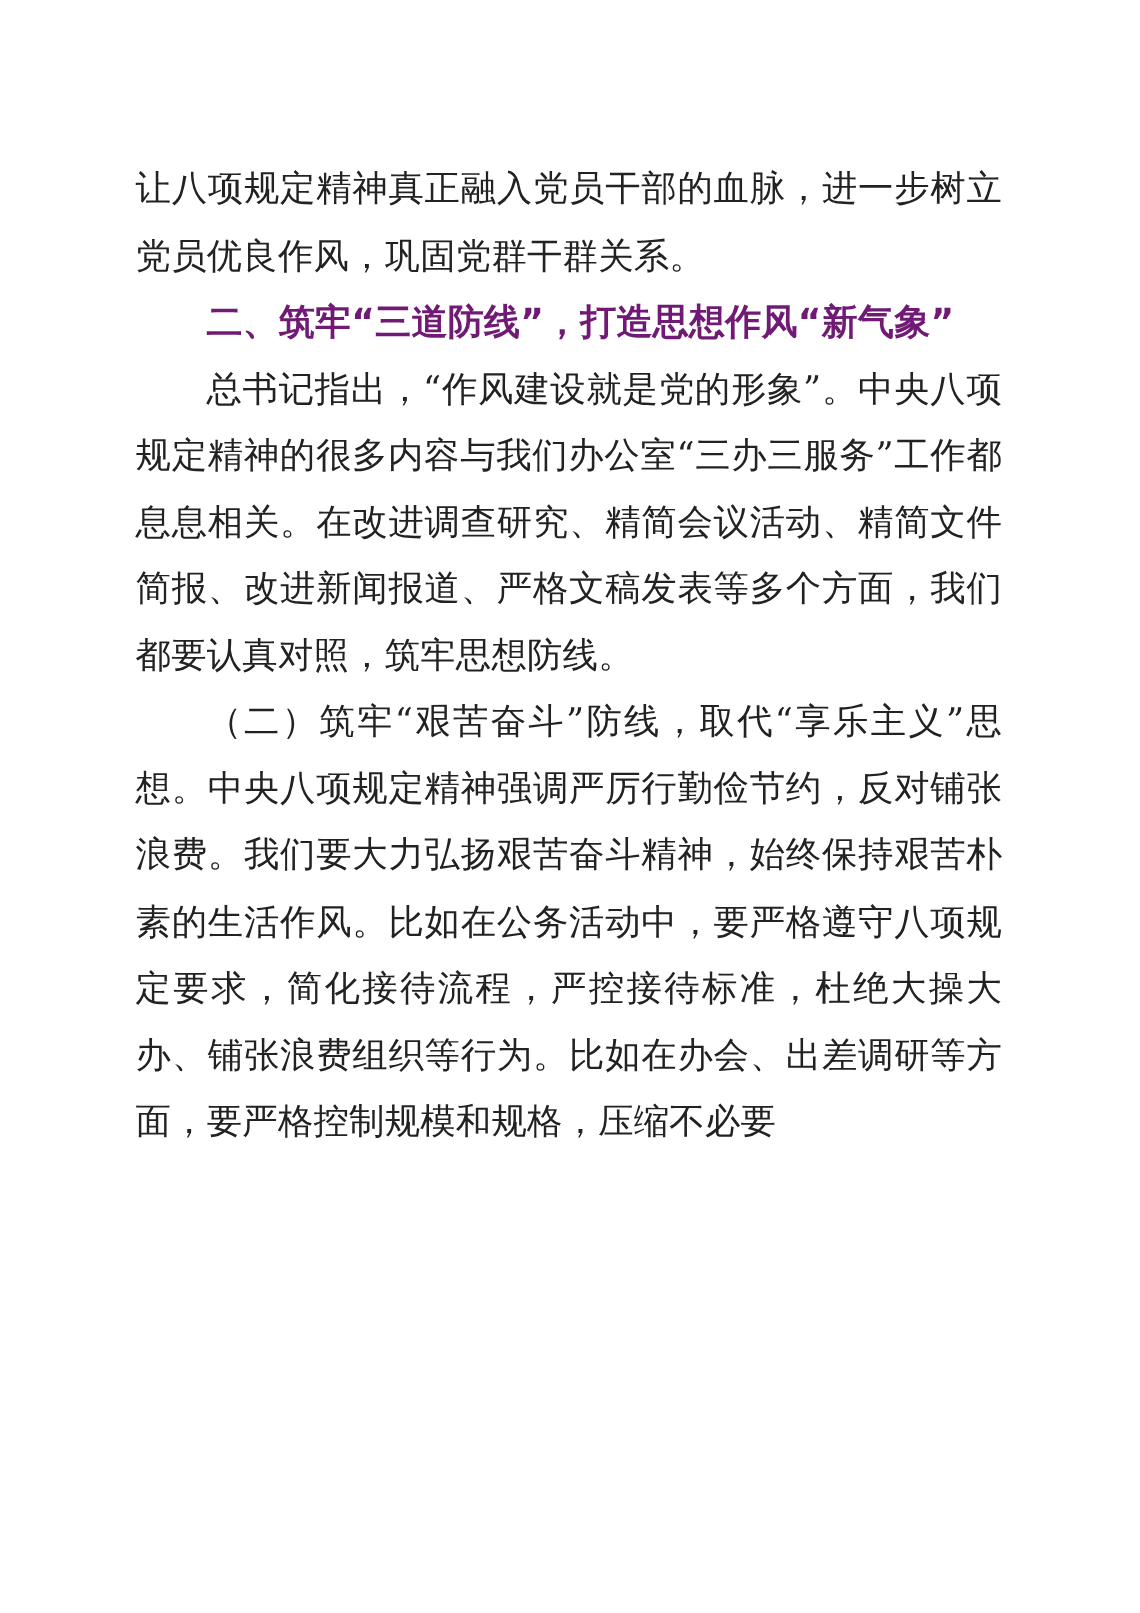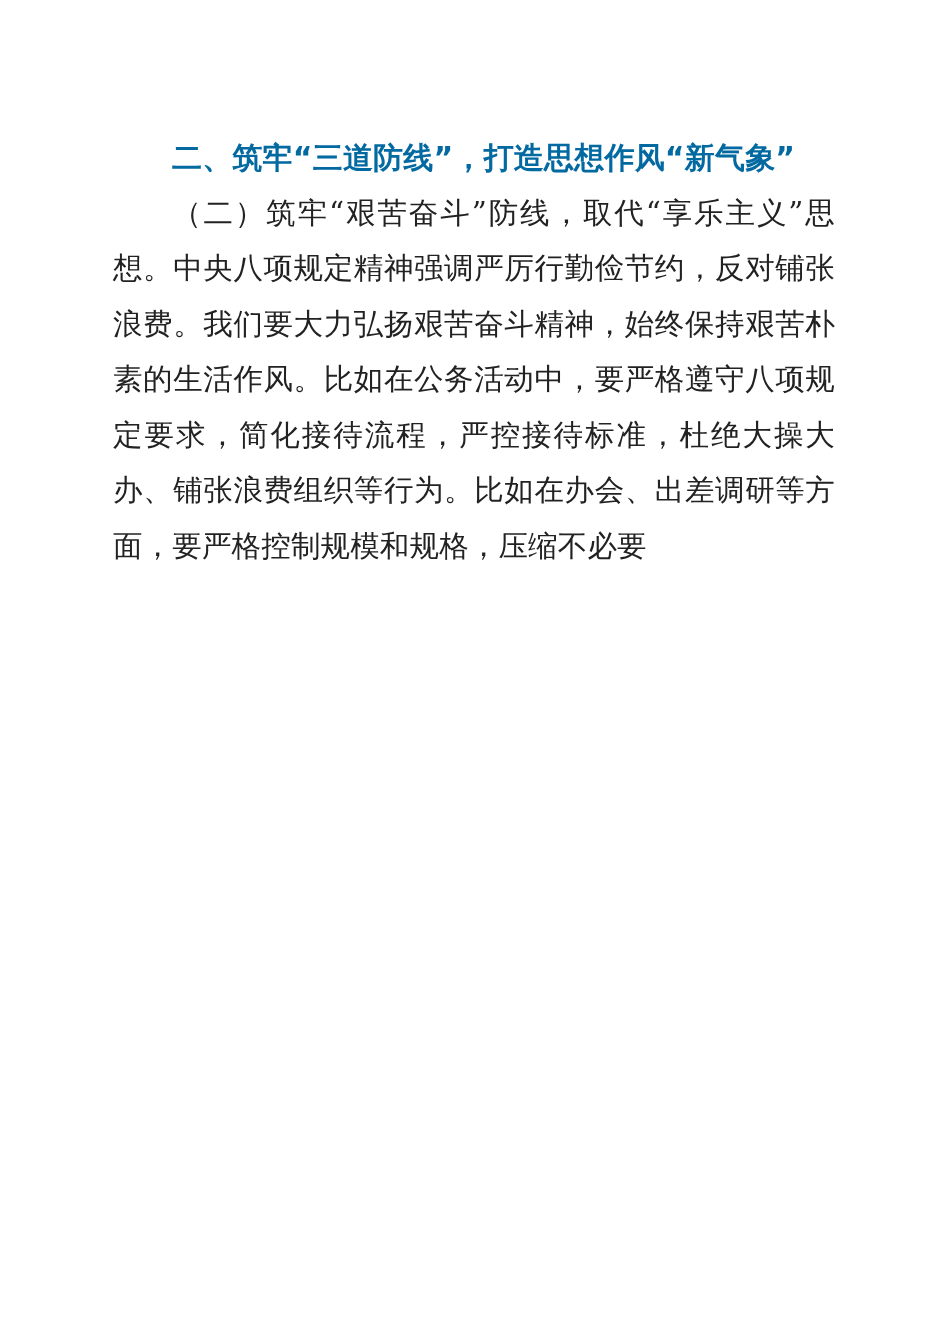--- a/index.html
+++ b/index.html
@@ -49,34 +49,36 @@
   .para.indent {
     text-indent: 59px;
   }
 
   
   .heading {
     font-family: "DejaVu Sans", "Liberation Sans", sans-serif;
     font-size: 30px;
     line-height: 55.5px;
     font-weight: 700;
-    color: #0369a1;
+    color: #701a75;
     text-indent: 59px;
     margin: 0;
     letter-spacing: 0.2px;
     white-space: nowrap;
   }
 </style>
 </head>
 <body>
 
 <div class="page">
   <div class="text-column">
 
+    <p class="para">让八项规定精神真正融入党员干部的血脉，进一步树立党员优良作风，巩固党群干群关系。</p>
 
     <p class="heading">二、筑牢“三道防线”，打造思想作风“新气象”</p>
 
+    <p class="para indent">总书记指出，“作风建设就是党的形象”。中央八项规定精神的很多内容与我们办公室“三办三服务”工作都息息相关。在改进调查研究、精简会议活动、精简文件简报、改进新闻报道、严格文稿发表等多个方面，我们都要认真对照，筑牢思想防线。</p>
 
 
     <p class="para indent">（二）筑牢“艰苦奋斗”防线，取代“享乐主义”思想。中央八项规定精神强调严厉行勤俭节约，反对铺张浪费。我们要大力弘扬艰苦奋斗精神，始终保持艰苦朴素的生活作风。比如在公务活动中，要严格遵守八项规定要求，简化接待流程，严控接待标准，杜绝大操大办、铺张浪费组织等行为。比如在办会、出差调研等方面，要严格控制规模和规格，压缩不必要</p>
 
   </div>
 </div>
 
 </body></html>

